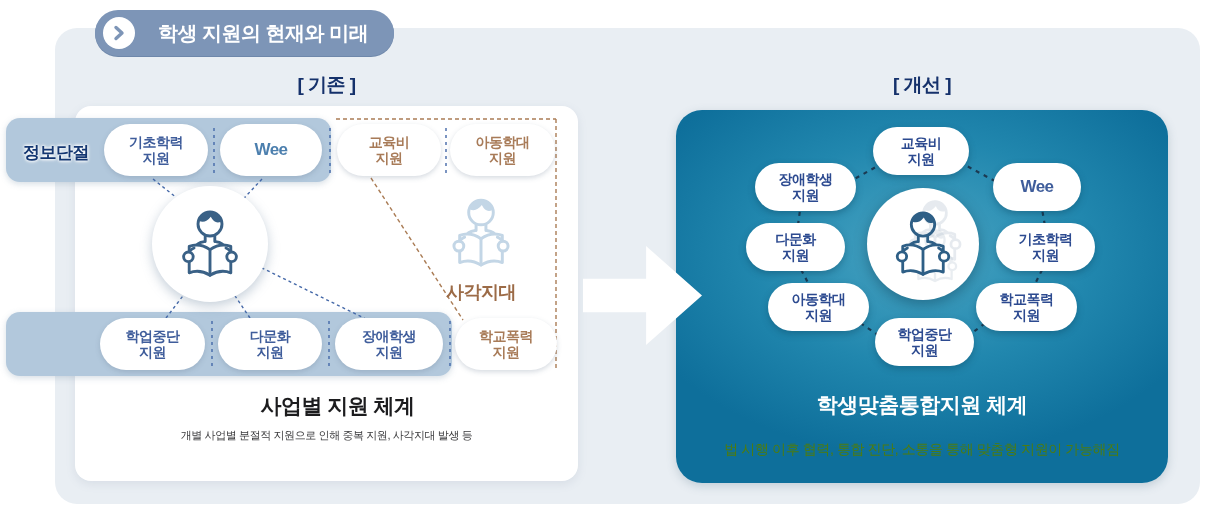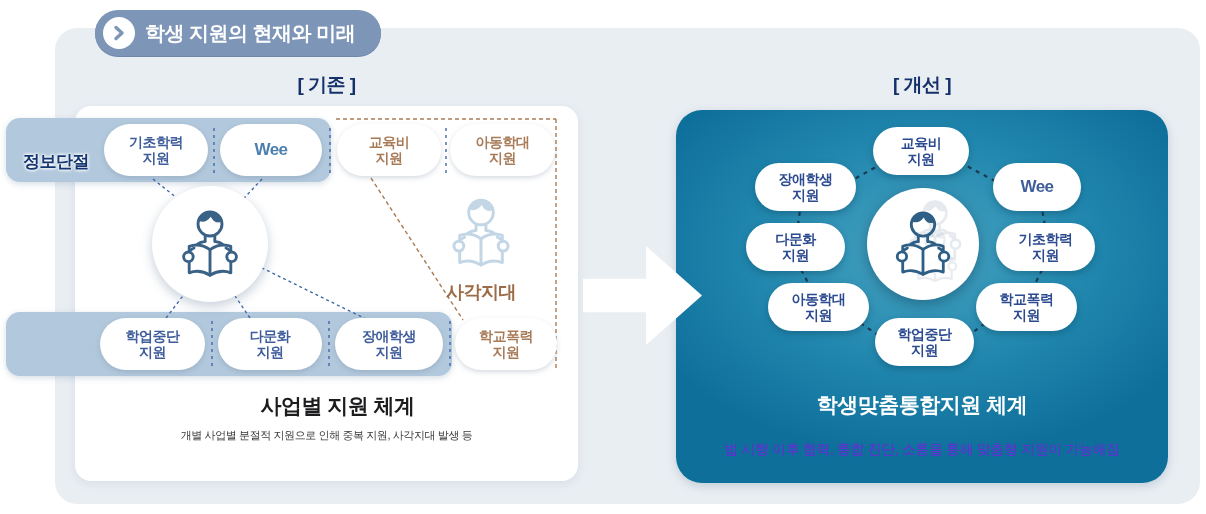--- a/index.html
+++ b/index.html
@@ -5,21 +5,21 @@
   * { margin:0; padding:0; box-sizing:border-box; }
   html,body { background:#fff; }
   body { font-family:"Liberation Sans", sans-serif; }
   .page { position:relative; width:1206px; height:514px; background:#fff; overflow:hidden; }
 
   .panel-bg { position:absolute; left:55px; top:28px; width:1145px; height:476px;
               background:#e9eef3; border-radius:22px; }
 
   
   .header-pill { position:absolute; left:95px; top:10px; height:46px; display:flex;
-                 align-items:center; gap:10px; padding:0 26px 0 8px; background:#7d95b7;
+                 align-items:center; gap:23px; padding:0 26px 0 8px; background:#7d95b7;
                  border-radius:23px; box-shadow:0 1px 0 #6e87aa; z-index:9; }
   .header-chevron { width:32px; height:32px; border-radius:50%; background:#fff;
                     display:flex; align-items:center; justify-content:center; }
   .header-title { color:#fff; font-size:20px; font-weight:bold; letter-spacing:-0.5px; }
 
   
   .section-title { position:absolute; text-align:center; font-size:19px; font-weight:bold;
                    color:#15316b; letter-spacing:-0.5px; z-index:5; }
 
   
@@ -66,21 +66,21 @@
                      color:#9c6b47; font-size:18px; font-weight:bold; letter-spacing:-0.5px; z-index:4; }
 
   
   .sys-title-before { position:absolute; left:75px; top:392px; width:503px; text-align:center;
                       font-size:21px; font-weight:bold; color:#1c1c1e; letter-spacing:-0.5px; z-index:4;padding-left:22px; }
   .desc-before { position:absolute; left:75px; top:427px; width:503px; text-align:center;
                  font-size:11px; color:#3a3a3c; line-height:1.6; letter-spacing:-0.4px; z-index:4; }
   .sys-title-after { position:absolute; left:676px; top:391px; width:492px; text-align:center;
                      font-size:21px; font-weight:bold; color:#fff; letter-spacing:-0.5px; z-index:4; }
   .desc-after { position:absolute; left:676px; top:441px; width:492px; text-align:center;
-                font-size:14px; color:#6d28d9; letter-spacing:-0.4px; z-index:4; }
+                font-size:14px; color:#4d7c0f; letter-spacing:-0.4px; z-index:4; }
 
   
   .big-arrow { position:absolute; left:583px; top:246px; width:119px; height:99px; background:#fff;
                clip-path:polygon(0 33%, 53% 33%, 53% 0, 100% 50%, 53% 100%, 53% 67%, 0 67%);
                z-index:6; filter:drop-shadow(0 3px 3px rgba(120,140,160,.45)); }
 
   svg.overlay { position:absolute; left:0; top:0; z-index:3; pointer-events:none; }
   .hidden-defs { position:absolute; width:0; height:0; overflow:hidden; }
 </style>
 </head>
@@ -153,21 +153,21 @@
       <path d="M952 158 L1006 187"></path>
       <path d="M801 203 L797 232"></path>
       <path d="M1041 203 L1046 232"></path>
       <path d="M797 262 L813 292"></path>
       <path d="M1046 262 L1031 292"></path>
       <path d="M853 318 L897 348"></path>
       <path d="M992 318 L952 348"></path>
     </g>
   </svg>
 
-  <div class="group-label" style="left:8px; top:129px; width:96px; height:64px;">정보단절</div>
+  <div class="group-label" style="left:8px; top:120px; width:96px; height:64px;">정보단절</div>
 
   <div class="pill b-top blue-txt" style="left:104px; width:104px;">기초학력
 지원</div>
   <div class="pill b-top wee-txt" style="left:220px; width:102px;">Wee</div>
   <div class="pill b-top brown-txt" style="left:337px; width:104px;">교육비
 지원</div>
   <div class="pill b-top brown-txt" style="left:450px; width:105px;">아동학대
 지원</div>
 
   <div class="pill b-bot blue-txt" style="left:100px; width:105px;">학업중단

